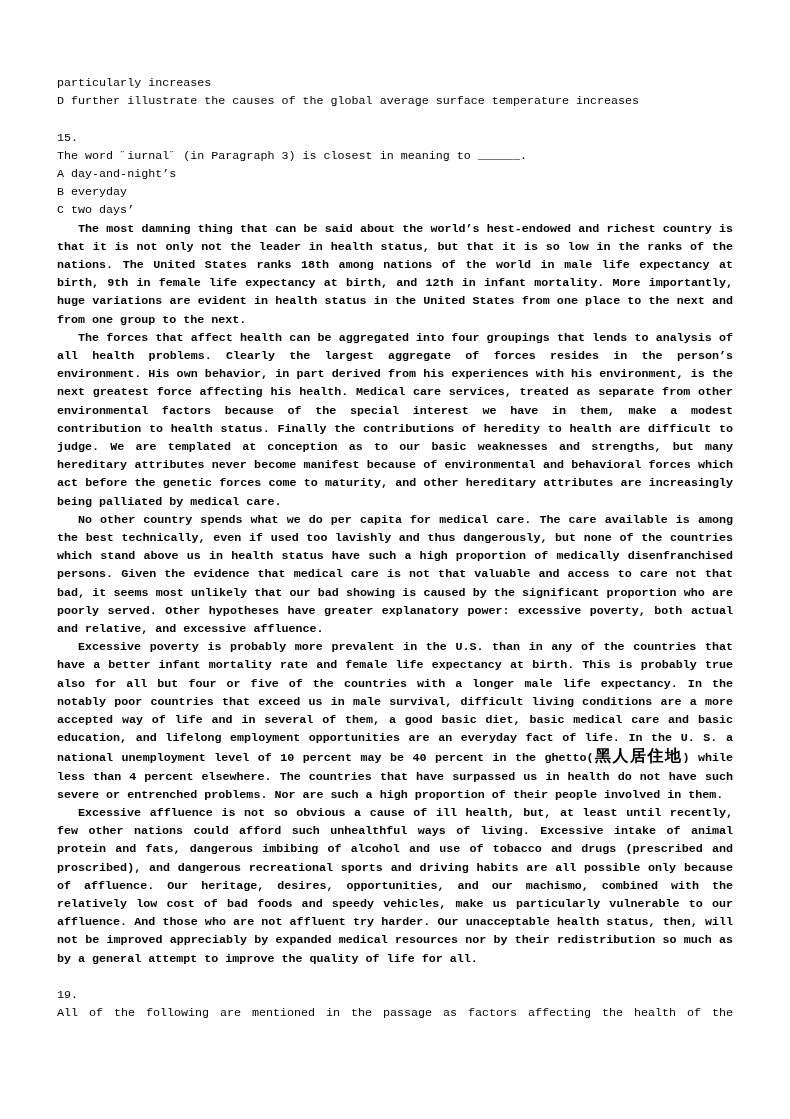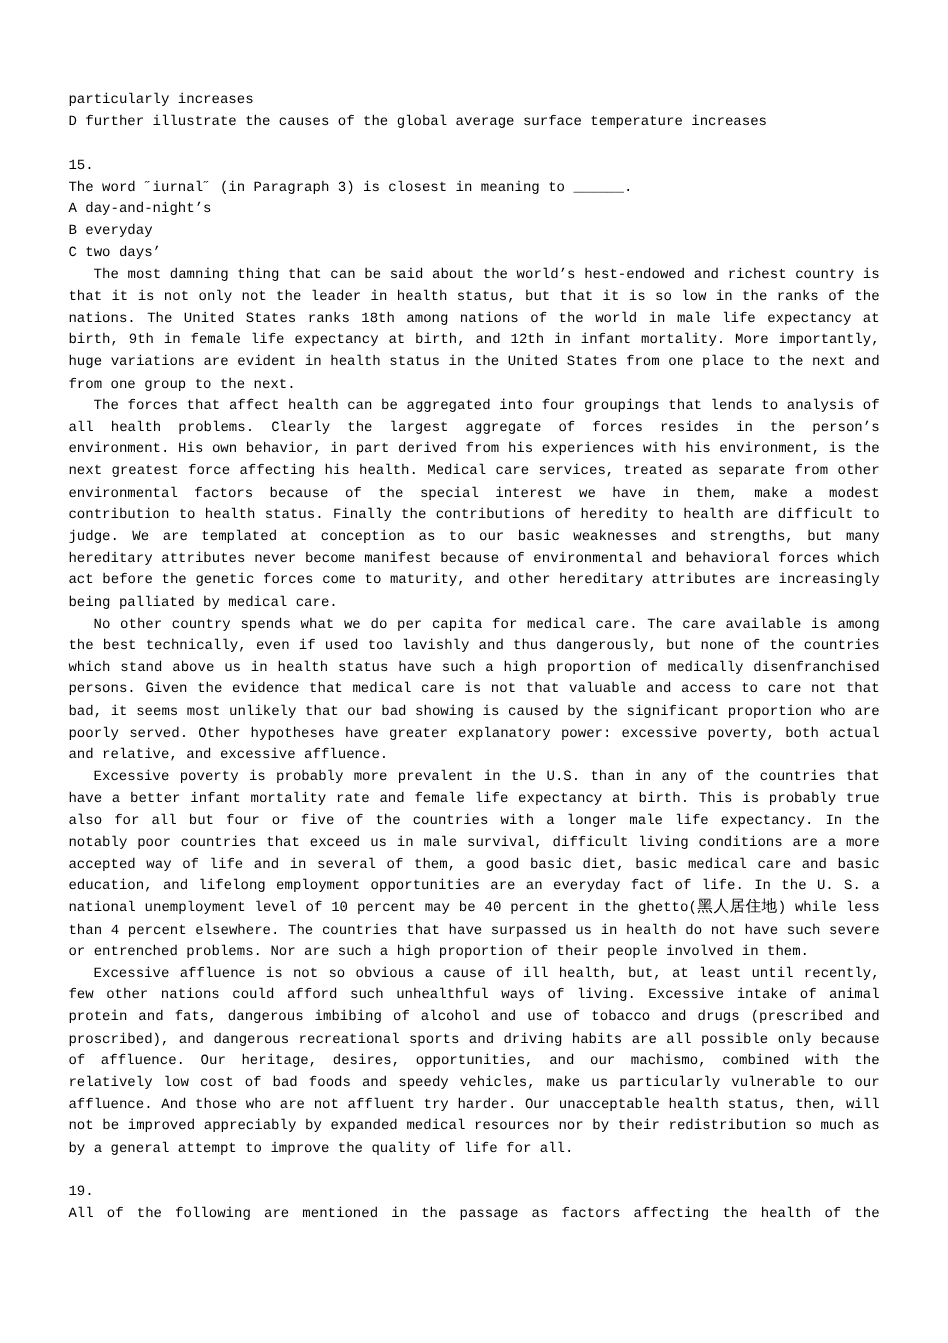--- a/index.html
+++ b/index.html
@@ -5,24 +5,24 @@
   html, body { margin: 0; padding: 0; background: #ffffff; }
   body { width: 790px; height: 1119px; position: relative; overflow: hidden; }
   .page {
     position: absolute; left: 57px; top: 74px; width: 676px;
     font-family: "Liberation Mono", "DejaVu Sans Mono", monospace;
     font-size: 11.7px; line-height: 18.2px; color: #000;
   }
   .line { white-space: pre; height: 18.2px; }
   .blank { height: 18.2px; }
   .para {
-    text-align: justify; text-indent: 21px; margin: 0;
+    text-align: justify; text-indent: 21px; margin: 0; font-weight: bold;
   }
   .q-stem-justify { text-align: justify; text-align-last: justify; }
-  .cjk { font-family: "DejaVu Sans", sans-serif; font-size: 13px; }
+  .cjk { font-family: "DejaVu Sans", sans-serif; font-size: 16px; }
 </style>
 </head>
 <body>
 
 <div class="page">
   <div class="line">particularly increases</div>
   <div class="line">D further illustrate the causes of the global average surface temperature increases</div>
   <div class="blank"></div>
 
   <div>

